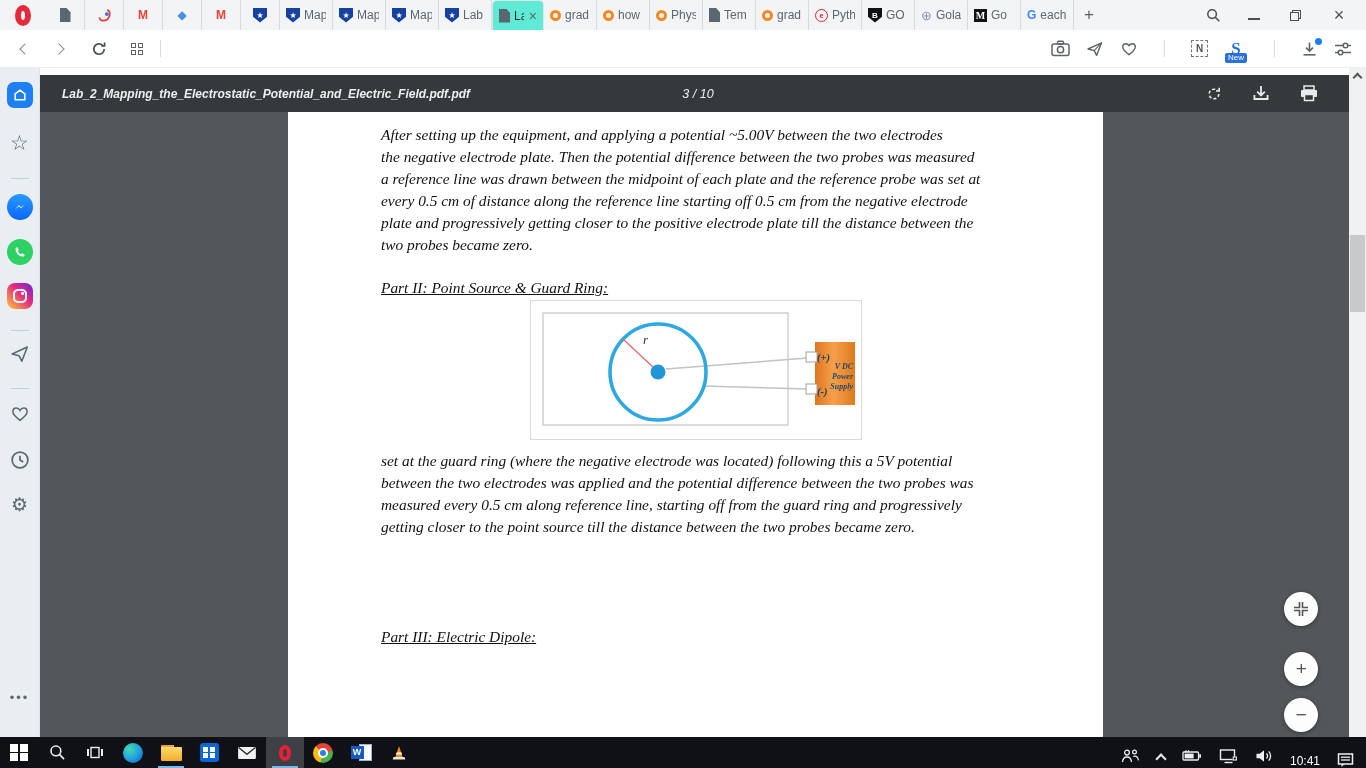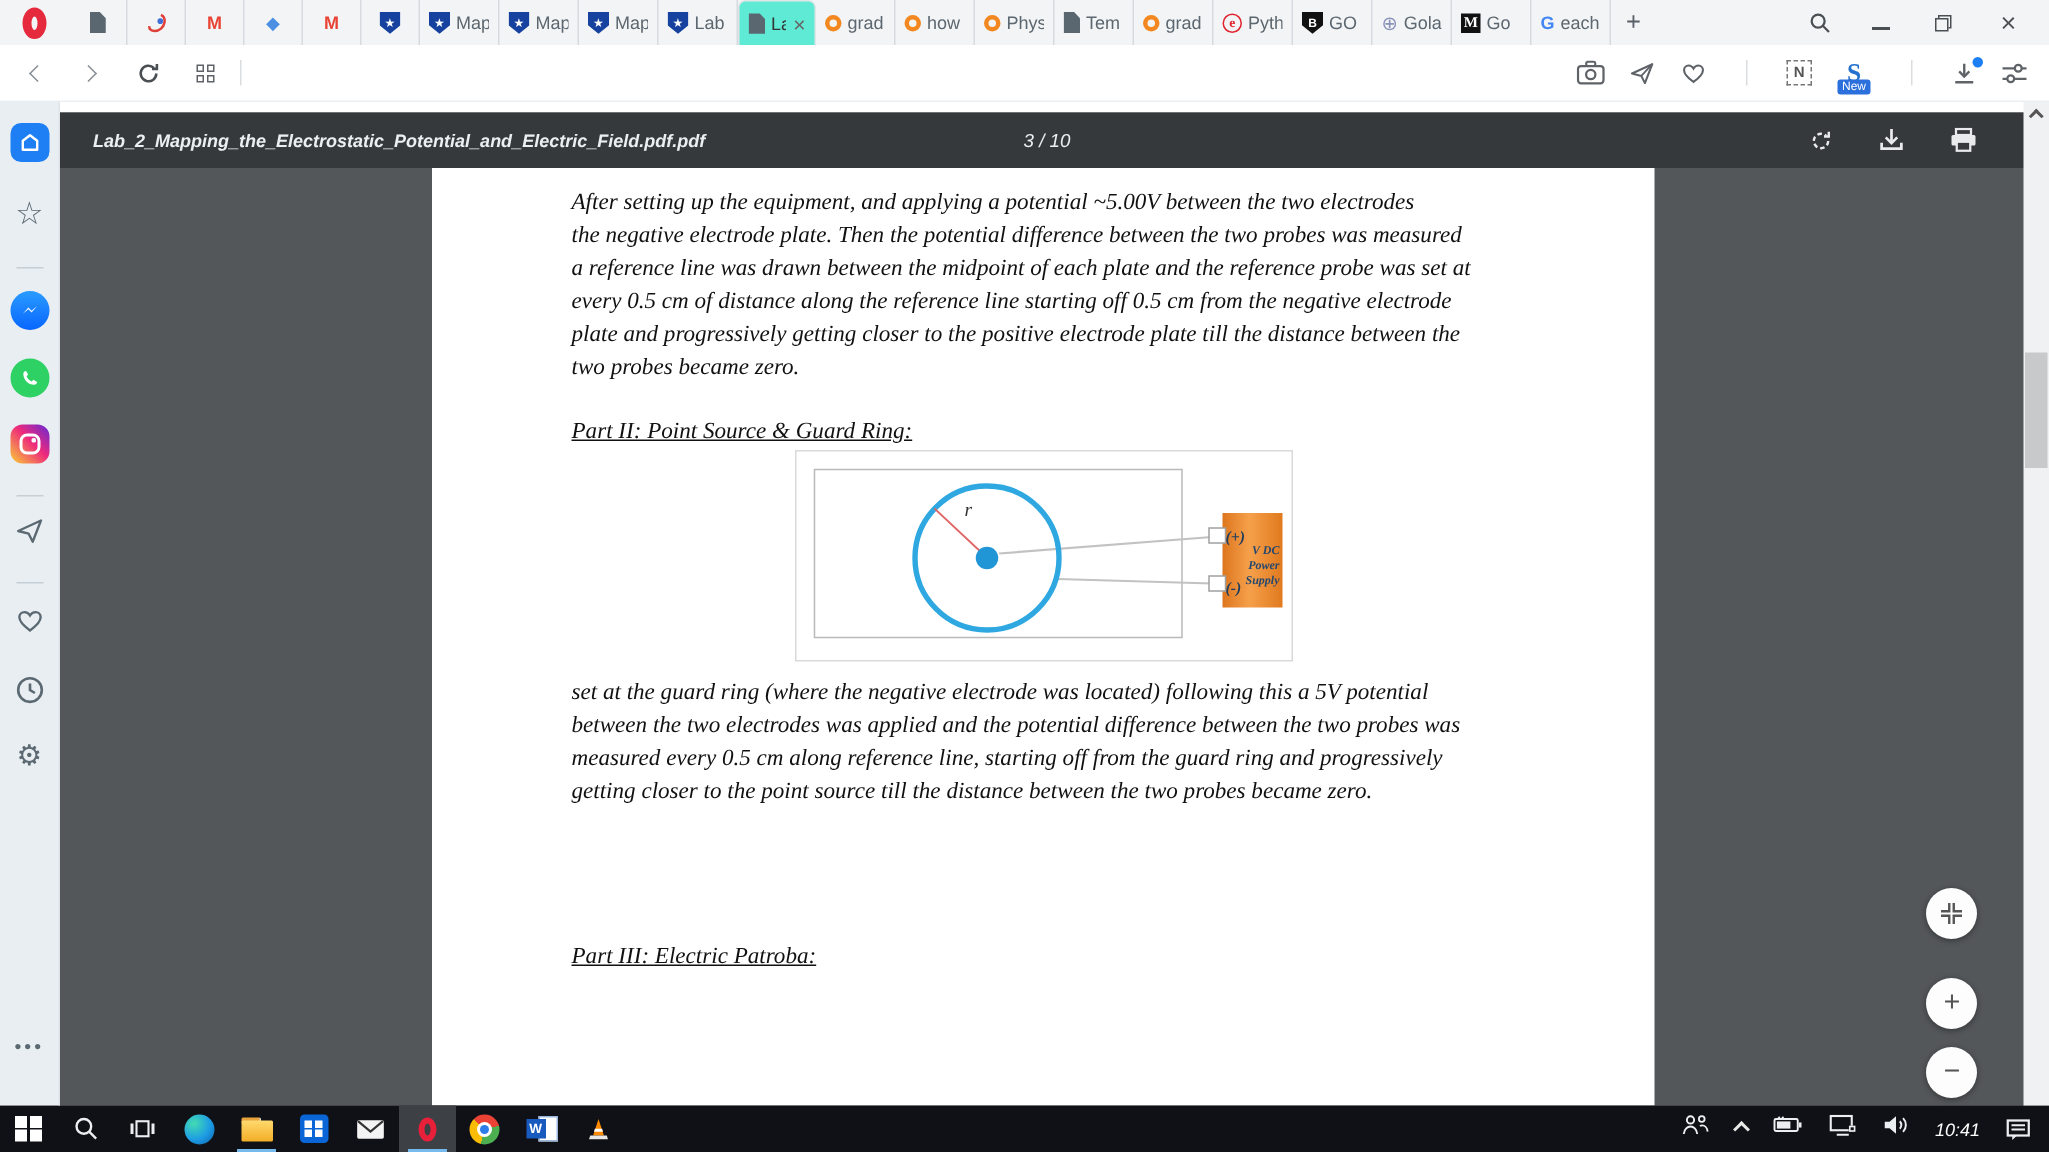--- a/index.html
+++ b/index.html
@@ -106,21 +106,21 @@
   
   .scrollbar { position:absolute; top:0; right:0; bottom:0; width:17px; background:#f0f1f2; }
   .sb-arrow { position:absolute; top:6px; left:5px; width:7px; height:7px; border-left:2px solid #555; border-top:2px solid #555; transform:rotate(45deg); }
   .sb-thumb { position:absolute; top:167px; left:1px; width:15px; height:77px; background:#c7c9cb; }
 
   
   .taskbar { height:31px; background:#101116; display:flex; align-items:stretch; flex:0 0 31px; color:#fff; }
   .tb-slot { position:relative; width:38px; display:flex; align-items:center; justify-content:center; }
   .tb-slot.active { background:#3d4145; }
   .tb-slot .runline { position:absolute; bottom:0; left:6px; right:6px; height:2px; background:#76b9ed; }
-  .tray { margin-left:auto; display:flex; align-items:center; gap:17px; padding-right:12px;font-style:italic; }
+  .tray { margin-left:auto; display:flex; align-items:flex-end; gap:17px; padding-right:12px; }
   .tray .ic { color:#eceff1; }
   .tb-time { font-size:12px; color:#fff; }
   .chevup { width:8px; height:8px; border-left:2px solid #e8e8e8; border-top:2px solid #e8e8e8; transform:rotate(45deg); margin-top:3px; }
 
   
   .win-logo { display:grid; grid-template-columns:8px 8px; grid-template-rows:8px 8px; gap:1.5px; }
   .win-logo i { background:#fff; }
   .edge-circ { width:20px; height:20px; border-radius:50%; background:radial-gradient(circle at 32% 30%, #43dcb2, #1d9ce4 55%, #0b5ea8); }
   .folder { position:relative; width:21px; height:16px; }
   .folder .tab { position:absolute; top:0; left:0; width:9px; height:4px; background:#e8a33d; border-radius:1px; }
@@ -506,21 +506,21 @@
               <text x="322" y="88" text-anchor="end" font-size="8" font-weight="bold" fill="#27486e">Supply</text>
             </svg>
           </div>
 
           <div id="para2" style="margin-top:10px">
               <div class="ptext">set at the guard ring (where the negative electrode was located)  following this a 5V potential</div>
               <div class="ptext">between the two electrodes was applied and the potential difference between the two probes was</div>
               <div class="ptext">measured every 0.5 cm along reference line, starting off from the guard ring and progressively</div>
               <div class="ptext">getting closer to the point source  till the distance between the two probes became zero.</div>
             </div>
-          <div class="pheading h3">Part III: Electric Patroba:</div>
+          <div class="pheading h3">Part III: Electric Dipole:</div>
         </div>
 
         <div class="zbtn zb-fit">
           <svg width="16" height="16" viewBox="0 0 16 16">
               <path d="M6.5 1v5.5H1M9.5 1v5.5H15M1 9.5h5.5V15M15 9.5H9.5V15" fill="none" stroke="#555" stroke-width="1.6"></path>
             </svg>
         </div>
         <div class="zbtn zb-in">+</div>
         <div class="zbtn zb-out">−</div>
       </div>

